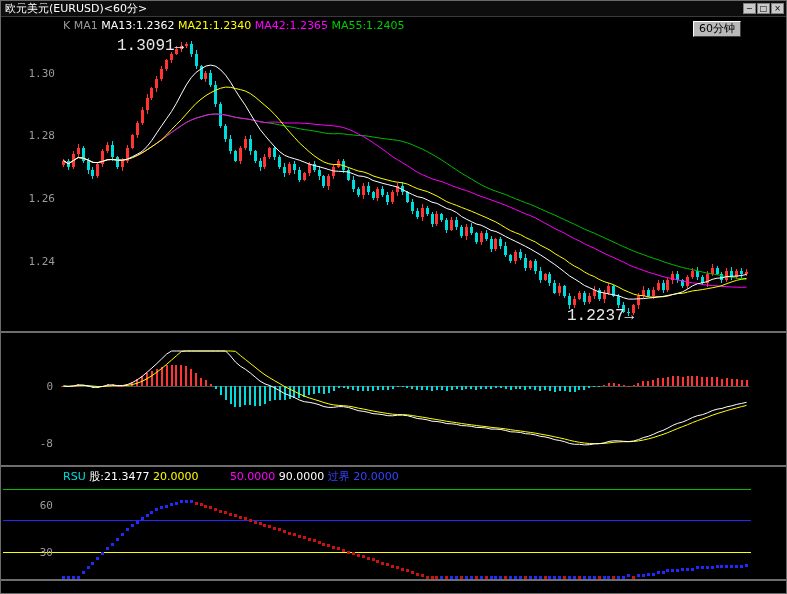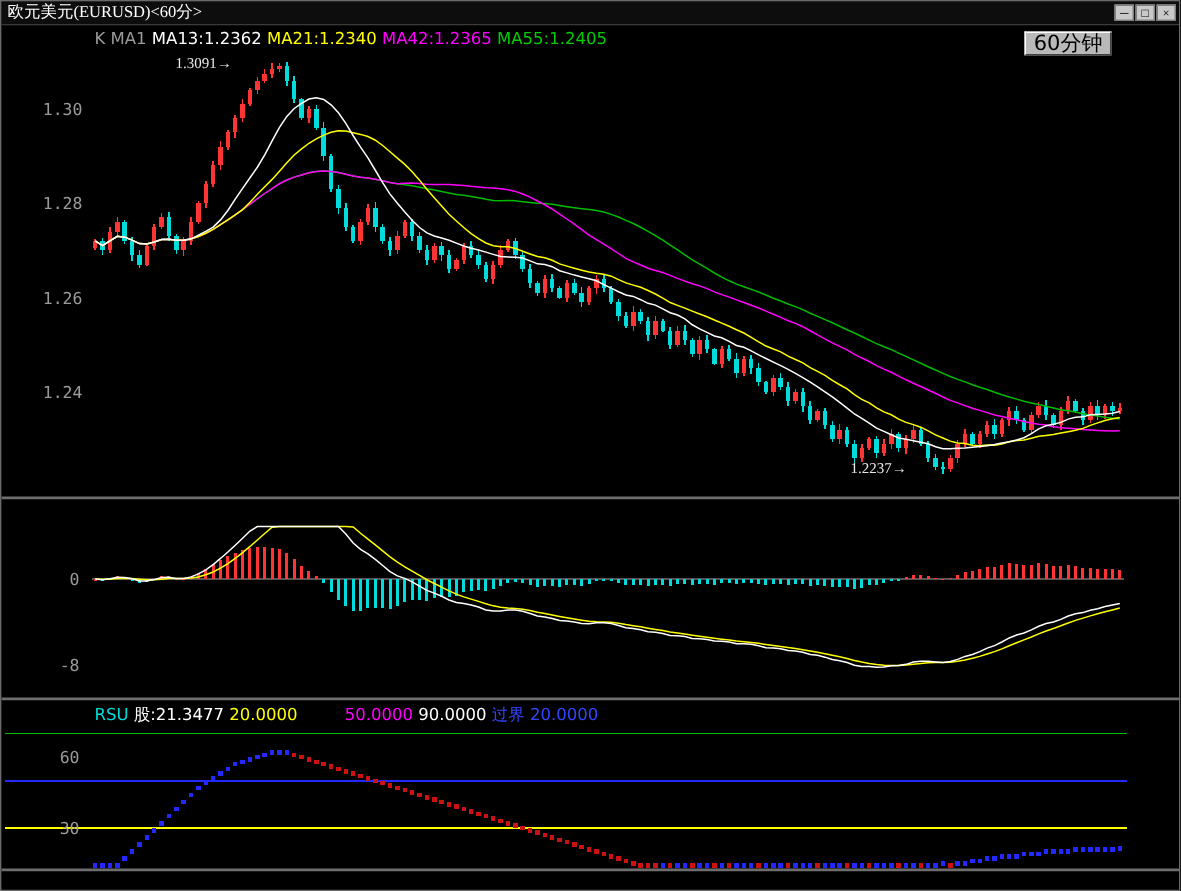--- a/index.html
+++ b/index.html
@@ -1,30 +1,30 @@
 <!DOCTYPE html>
 <html><head>
 <meta charset="utf-8">
 <style>
   * { margin:0; padding:0; box-sizing:border-box; }
   html,body { width:787px; height:594px; background:#000; font-family:"DejaVu Sans", sans-serif; }
   #window { position:relative; width:787px; height:594px; background:#000; border:1px solid #6a6a6a; overflow:hidden; }
-  .titlebar { position:absolute; left:0; top:0; width:100%; height:16px; background:#0d0d0d; border-bottom:1px solid #3a3a3a; color:#fff; font-size:11px; line-height:15px; padding-left:4px;font-family:Liberation Serif, serif; }
+  .titlebar { position:absolute; left:0; top:0; width:100%; height:16px; background:#0d0d0d; border-bottom:1px solid #3a3a3a; color:#fff; font-size:11px; line-height:15px; padding-left:4px; }
   .winbtns { position:absolute; right:2px; top:2px; display:flex; gap:1px; }
   .winbtn { width:13px; height:11px; background:#c9c9c9; color:#000; font-size:8px; line-height:10px; text-align:center; border:1px solid #808080; cursor:default; }
   .panel { position:absolute; left:0; width:787px; background:#000; overflow:hidden; }
   #main-panel { top:16px; height:314px; }
   #macd-panel { top:332px; height:132px; }
   #rsi-panel  { top:466px; height:112px; }
   .divider { position:absolute; left:0; width:787px; height:2px; background:#6e6e6e; }
   #div1 { top:330px; } #div2 { top:464px; } #div3 { top:578px; }
   #bottom-strip { position:absolute; left:0; top:580px; width:787px; height:14px; background:#000; }
   .chart-label { position:absolute; left:62px; top:2px; font-size:11px; white-space:pre; z-index:5;text-decoration:underline; }
-  .badge { position:absolute; right:47px; top:4px; background:#b9b9b9; color:#000; font-size:14px; line-height:14px; padding:0 5px; border-top:1px solid #fff; border-left:1px solid #fff; border-right:1px solid #404040; border-bottom:1px solid #404040; z-index:6;margin-left:44px; }
-  .annotation { position:absolute; color:#e8e8e8; font-size:10px; font-family:Liberation Serif, serif; z-index:6; white-space:pre; }
+  .badge { position:absolute; right:47px; top:4px; background:#b9b9b9; color:#000; font-size:11px; line-height:14px; padding:0 5px; border-top:1px solid #fff; border-left:1px solid #fff; border-right:1px solid #404040; border-bottom:1px solid #404040; z-index:6;margin-left:44px; }
+  .annotation { position:absolute; color:#e8e8e8; font-size:16px; font-family:Liberation Mono, monospace; z-index:6; white-space:pre; }
   svg { position:absolute; left:0; top:0; }
 </style>
 </head>
 <body>
 
 <div id="window">
 
   <div class="titlebar">
     <span>欧元美元(EURUSD)&lt;60分&gt;</span>
     <div class="winbtns">

